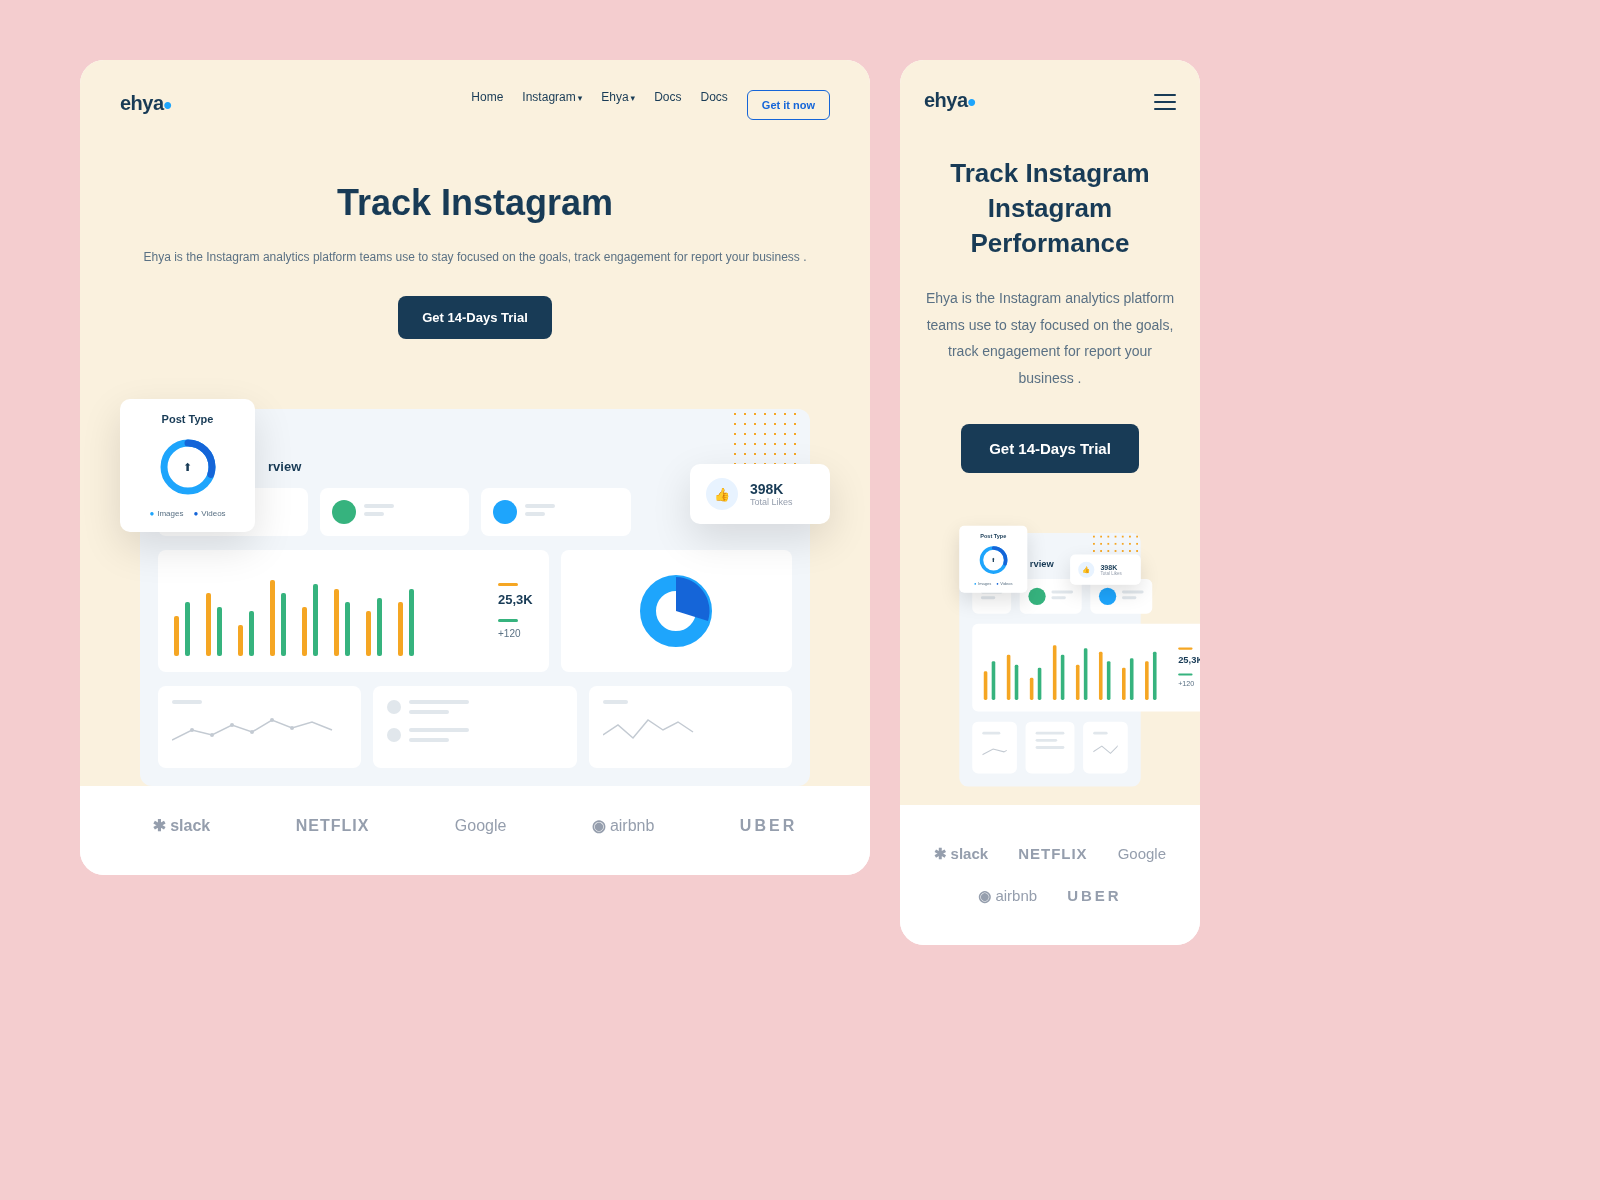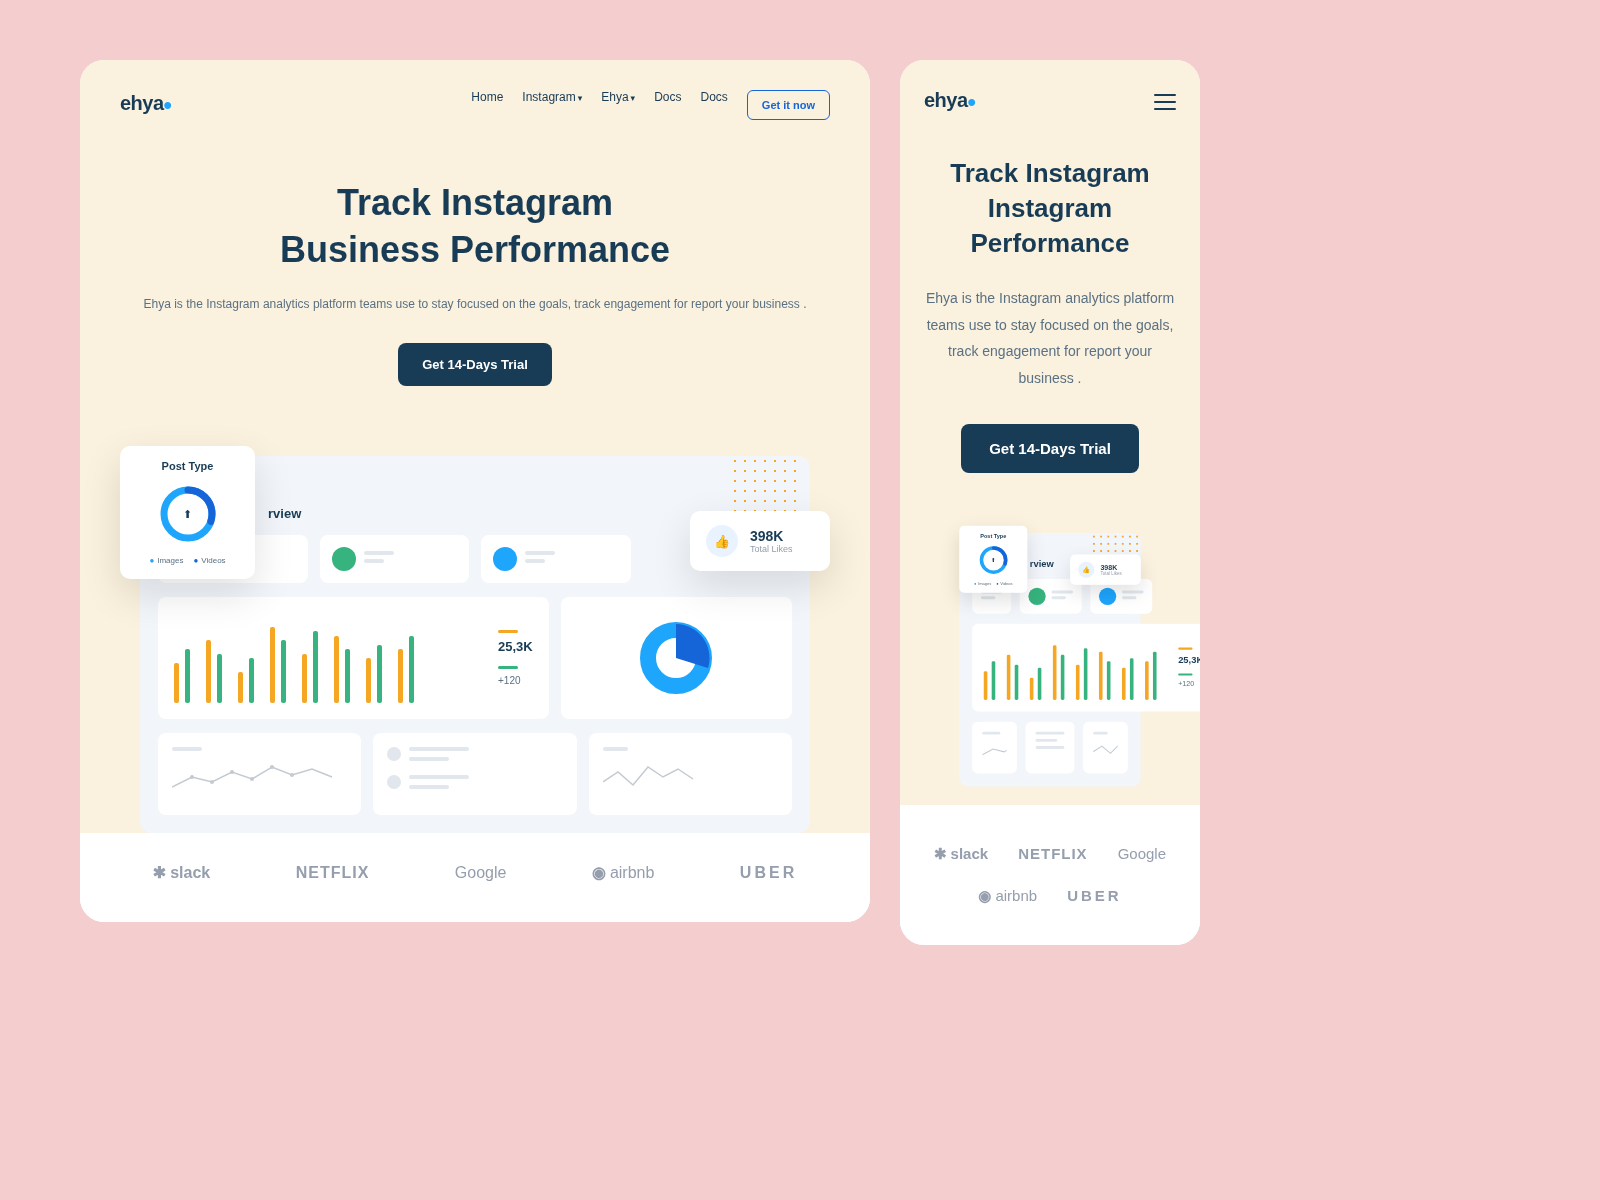--- a/index.html
+++ b/index.html
@@ -83,21 +83,21 @@
         <div class="nav-links">
           <span class="nav-link">Home</span>
           <span class="nav-link"><span>Instagram</span><span class="chevron">▾</span></span>
           <span class="nav-link"><span>Ehya</span><span class="chevron">▾</span></span>
           <span class="nav-link">Docs</span>
           <span class="nav-link">Docs</span>
           <button class="get-now">Get it now</button>
         </div>
       </div>
       <div class="headline">
-        <h1><span>Track Instagram</span><br><span>Business Performance</span></h1>
+        <h1><span>Track Instagram</span><br></h1>
         <p class="subtitle">Ehya is the Instagram analytics platform teams use to stay focused on the goals, track engagement for report your business .</p>
         <button class="cta">Get 14-Days Trial</button>
       </div>
       <div class="dashboard">
         <div class="dots"></div>
         <div class="post-card">
           <h4>Post Type</h4>
           <div class="donut">
             <svg width="60" height="60">
                 <circle cx="30" cy="30" r="24" fill="none" stroke="#1ea5fc" stroke-width="7"></circle>

